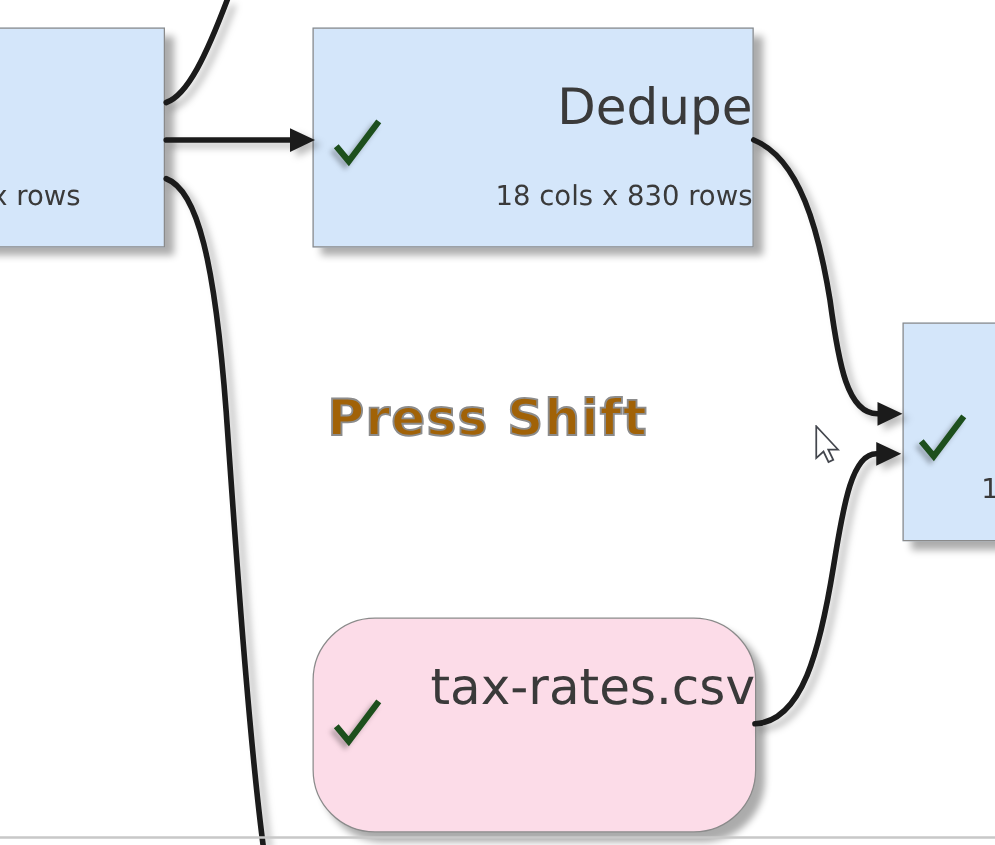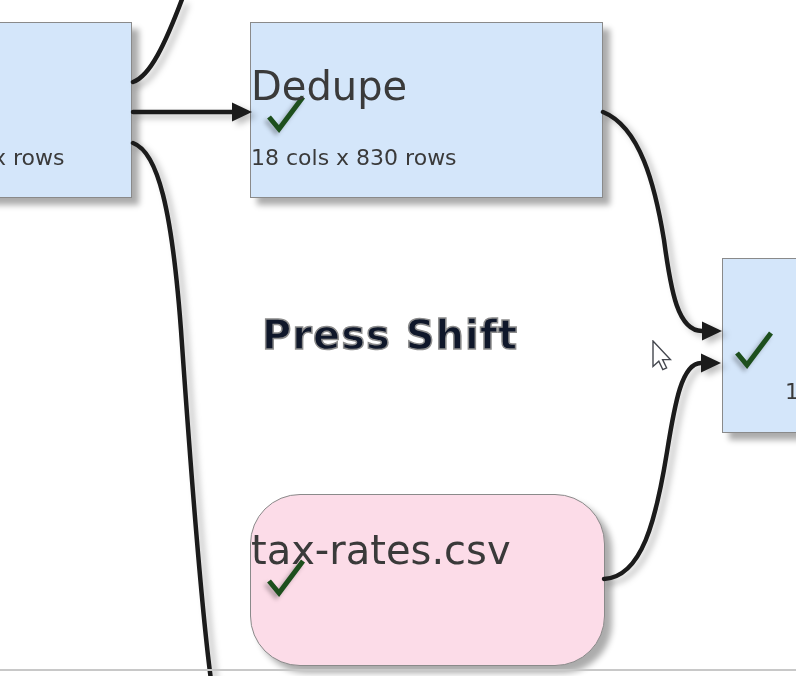--- a/index.html
+++ b/index.html
@@ -11,43 +11,43 @@
   .canvas{position:absolute;inset:0;}
   .node{
     position:absolute;box-sizing:border-box;
     border:1px solid #8a8a8a;
     box-shadow:7px 7px 6px rgba(0,0,0,0.33);
     z-index:2;
   }
   .node.blue{background:#d4e6fa;}
   .node.pink{background:#fcdce8;border-radius:50px;}
   .node-title{
-    position:absolute;left:0;width:100%;text-align:left;
+    position:absolute;left:0;width:100%;text-align:right;
     font-size:40px;line-height:1.15;color:#3a3a3a;white-space:nowrap;
   }
   .node-sub{
-    position:absolute;left:0;width:100%;text-align:left;
+    position:absolute;left:0;width:100%;text-align:right;
     font-size:22px;line-height:1.15;color:#3a3a3a;white-space:nowrap;
   }
   .node-sub.frag{width:auto;text-align:left;}
   .check{
     position:absolute;width:46px;height:46px;
     filter:drop-shadow(-3px 3px 2px rgba(0,0,0,0.28));
   }
   .check polyline{fill:none;stroke:#1d4f1d;stroke-width:5;}
   svg.links{
     position:absolute;left:0;top:0;z-index:3;pointer-events:none;
     filter:drop-shadow(5px 4px 3px rgba(0,0,0,0.26));
   }
   svg.links path{fill:none;stroke:#1b1b1b;stroke-width:4.5;stroke-linecap:round;}
   svg.links polygon{fill:#1b1b1b;stroke:none;}
   .watermark{
     position:absolute;left:262px;top:312px;z-index:1;
     font-size:40px;font-weight:bold;letter-spacing:1px;
-    color:#0f172a;
+    color:#a16207;
     -webkit-text-stroke:1.5px #8c8c8c;
     text-stroke:1.5px #8c8c8c;
     white-space:nowrap;
   }
   .bottom-edge{
     position:absolute;left:0;top:669px;width:796px;height:2px;
     background:#c8c8c8;z-index:4;
   }
   .cursor{position:absolute;left:652px;top:340px;z-index:10;pointer-events:none;}
 </style>

